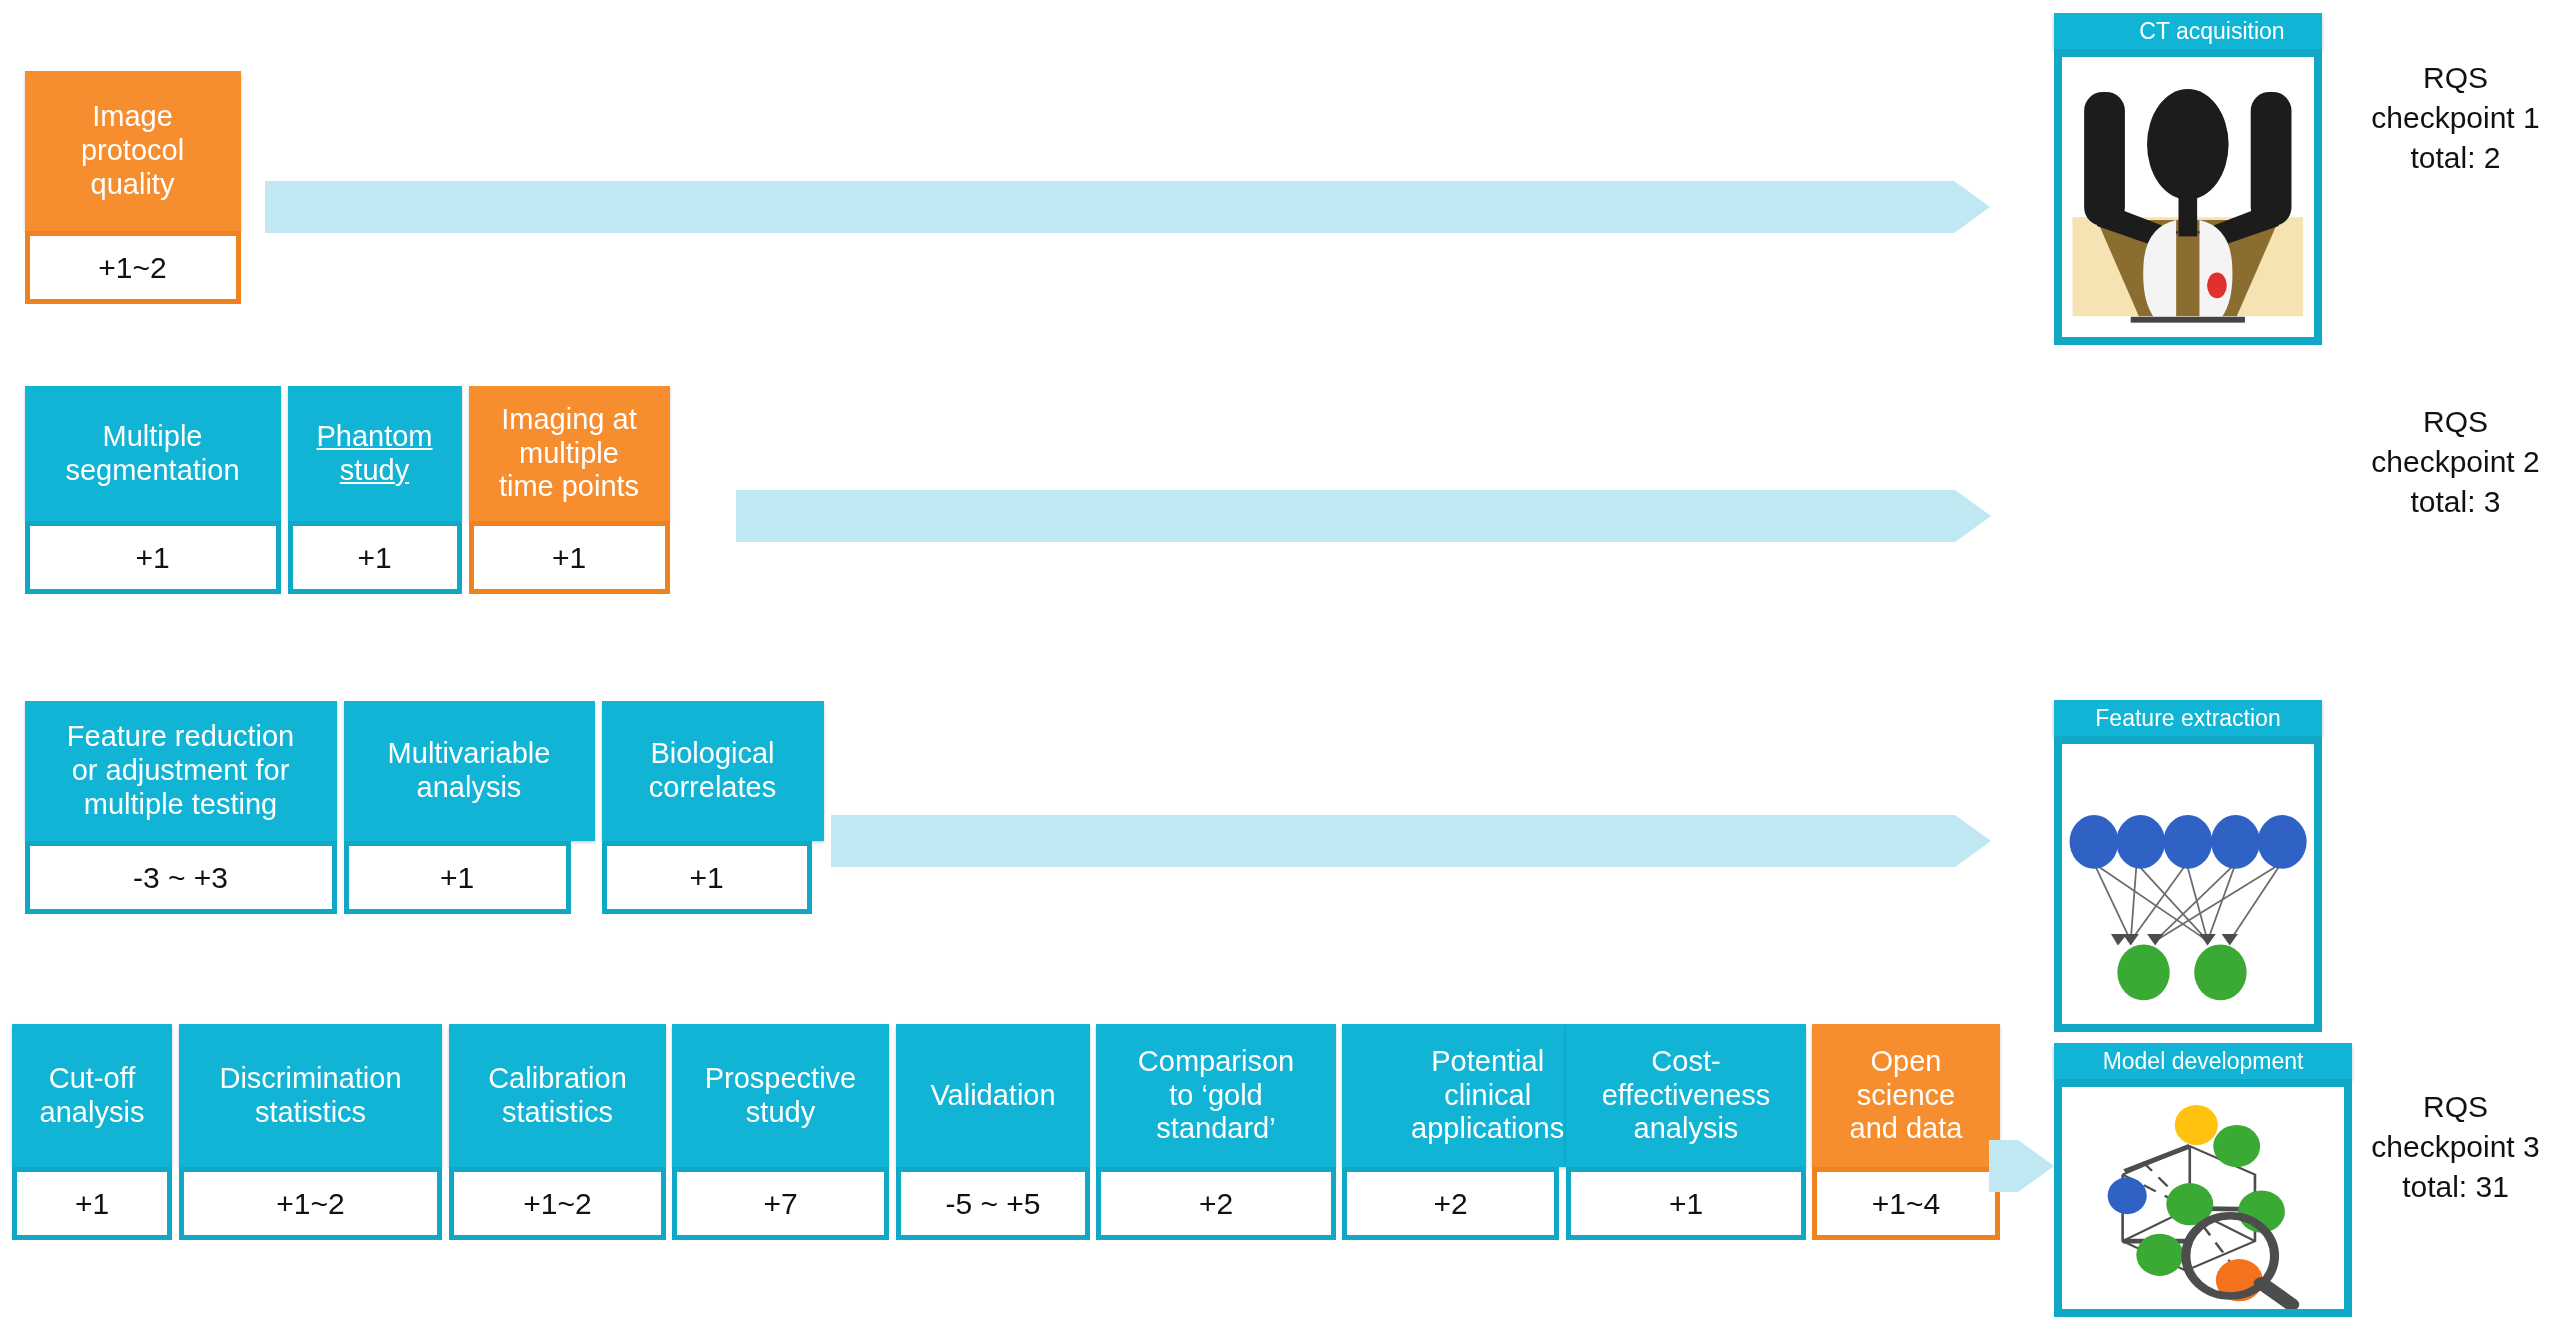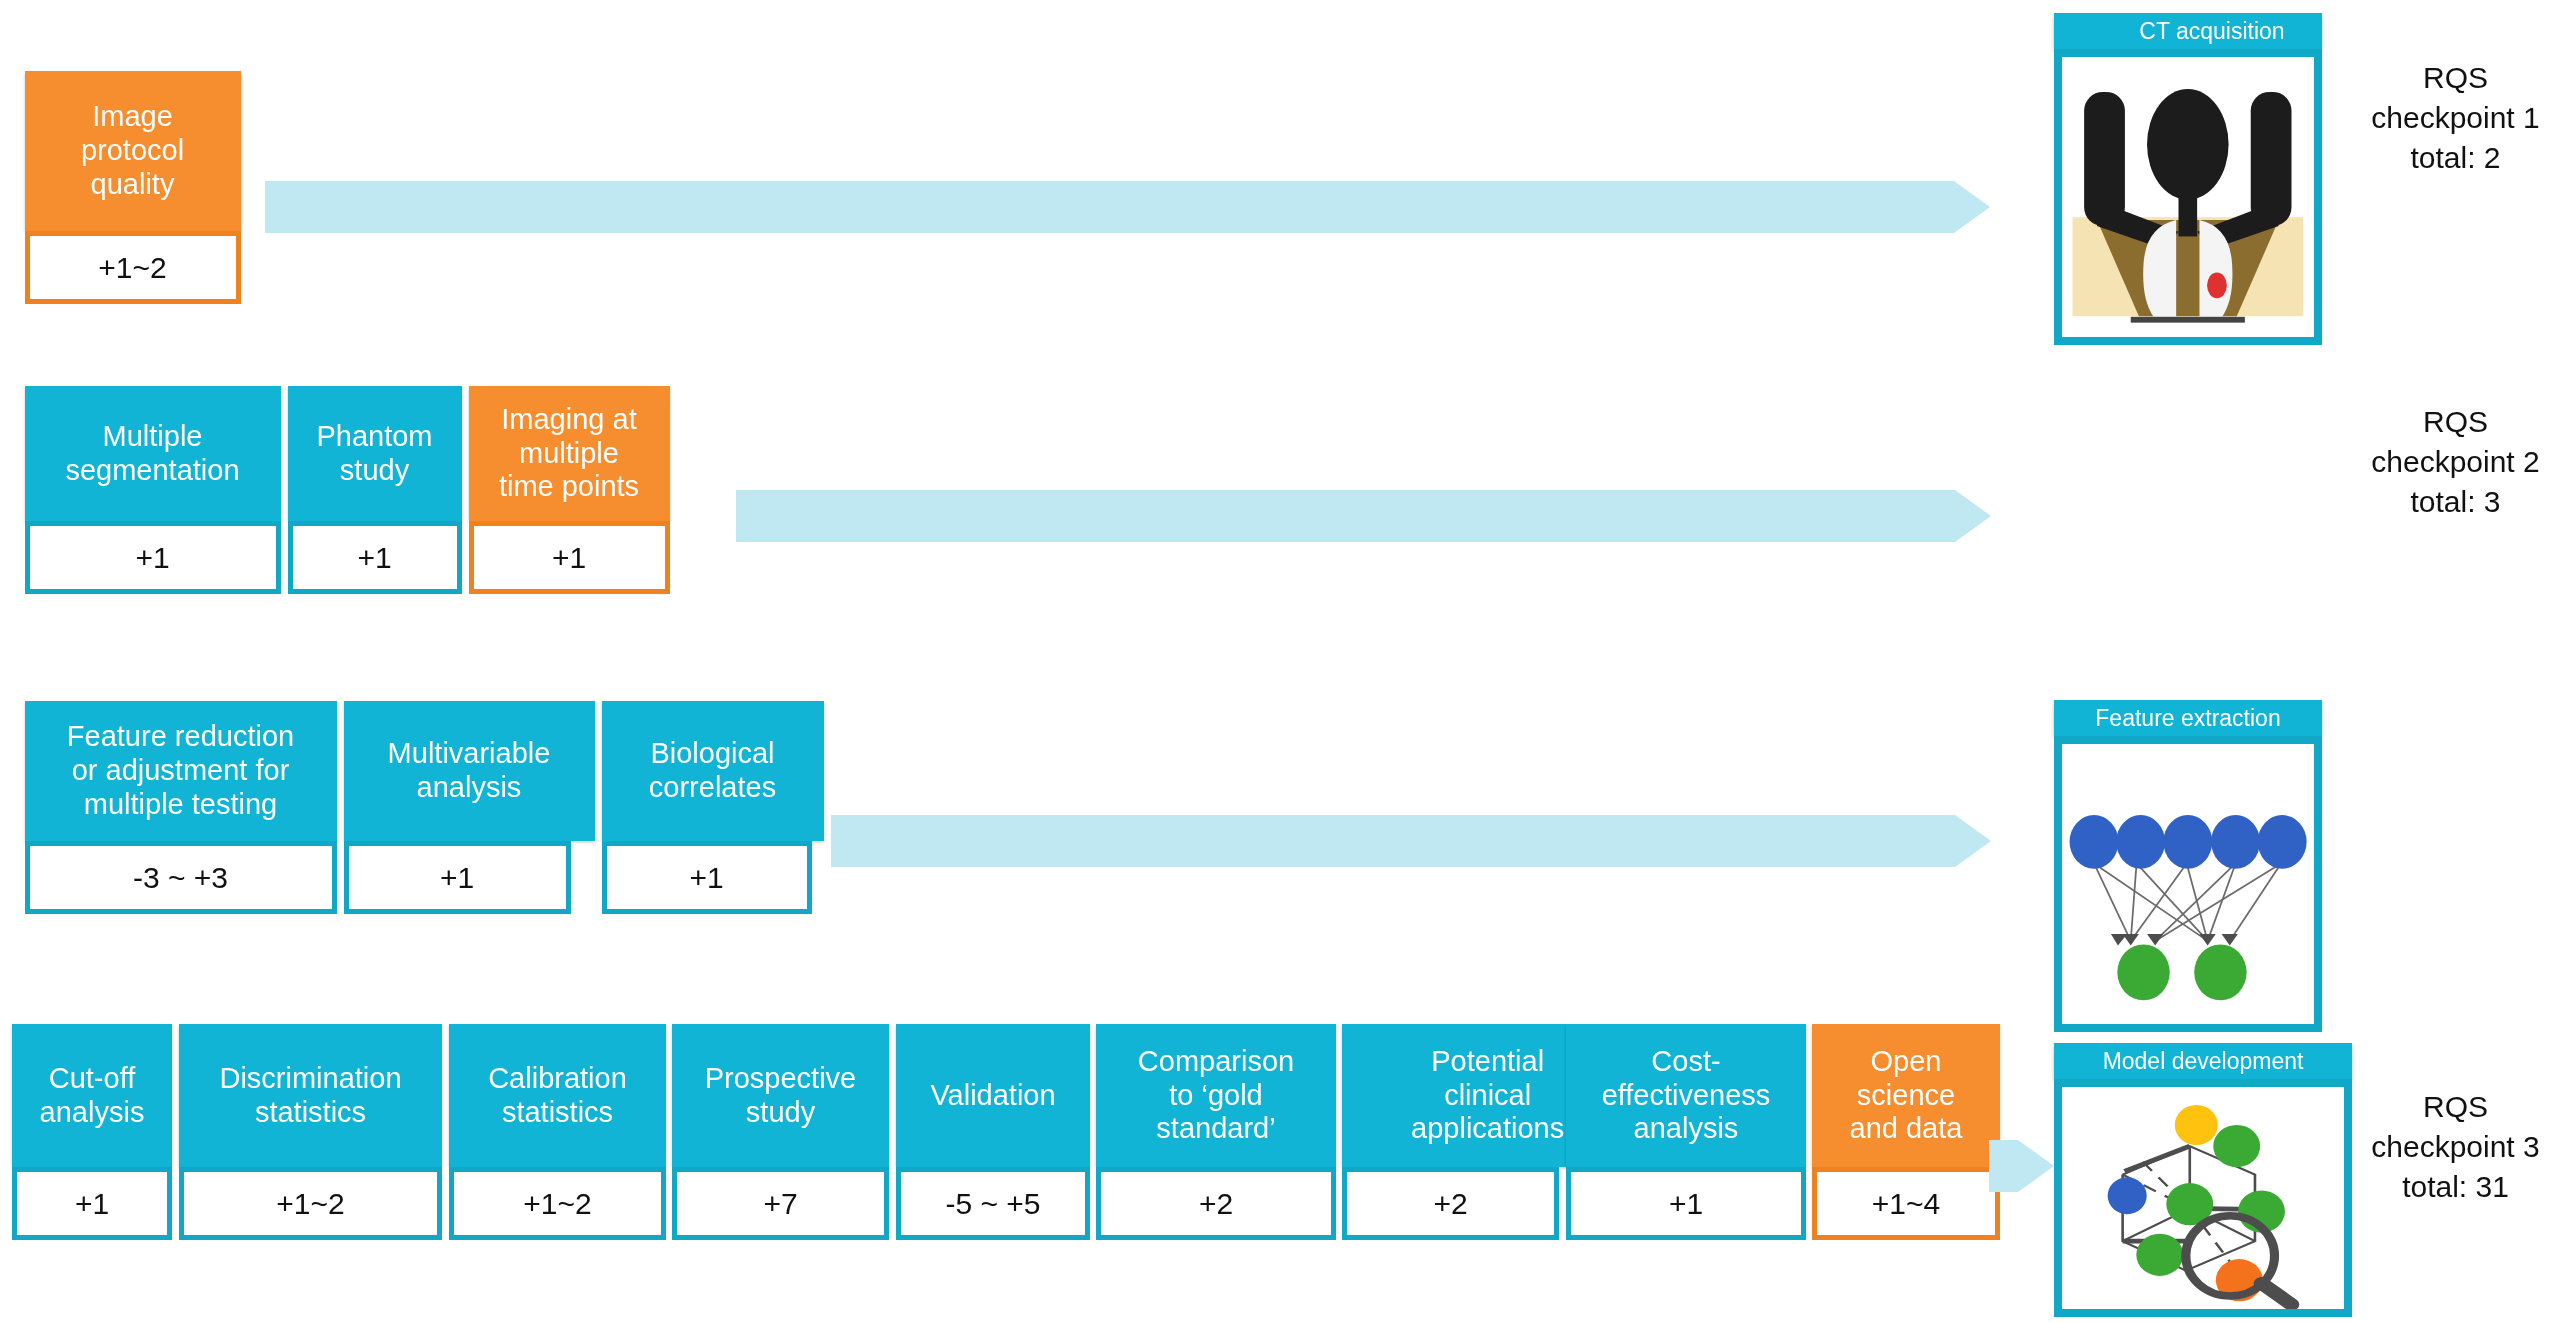--- a/index.html
+++ b/index.html
@@ -95,21 +95,21 @@
     <div class="headtri" style="left:1689px;"></div>
   </div>
 
   <div class="row" style="left:24.5px;top:386px;width:688px;height:262px;">
     <div class="cellwrap" style="left:0;width:256px;">
       <div class="head blue" style="width: 256px; height: 135px; white-space: pre-line;">Multiple
 segmentation</div>
       <div class="score blue" style="top:135px;width:256px;height:73px;">+1</div>
     </div>
     <div class="cellwrap" style="left:263px;width:174px;">
-      <div class="head blue" style="width: 174px; height: 135px; white-space: pre-line;">Phantom
+      <div class="head blue" style="width: 174px; height: 135px; white-space: pre-line; text-decoration: underline;">Phantom
 study</div>
       <div class="score blue" style="top:135px;width:174px;height:73px;">+1</div>
     </div>
     <div class="cellwrap" style="left:444px;width:201px;">
       <div class="head orange" style="width: 201px; height: 135px; white-space: pre-line;">Imaging at
 multiple
 time points</div>
       <div class="score orange" style="top:135px;width:201px;height:73px;">+1</div>
     </div>
   </div>

